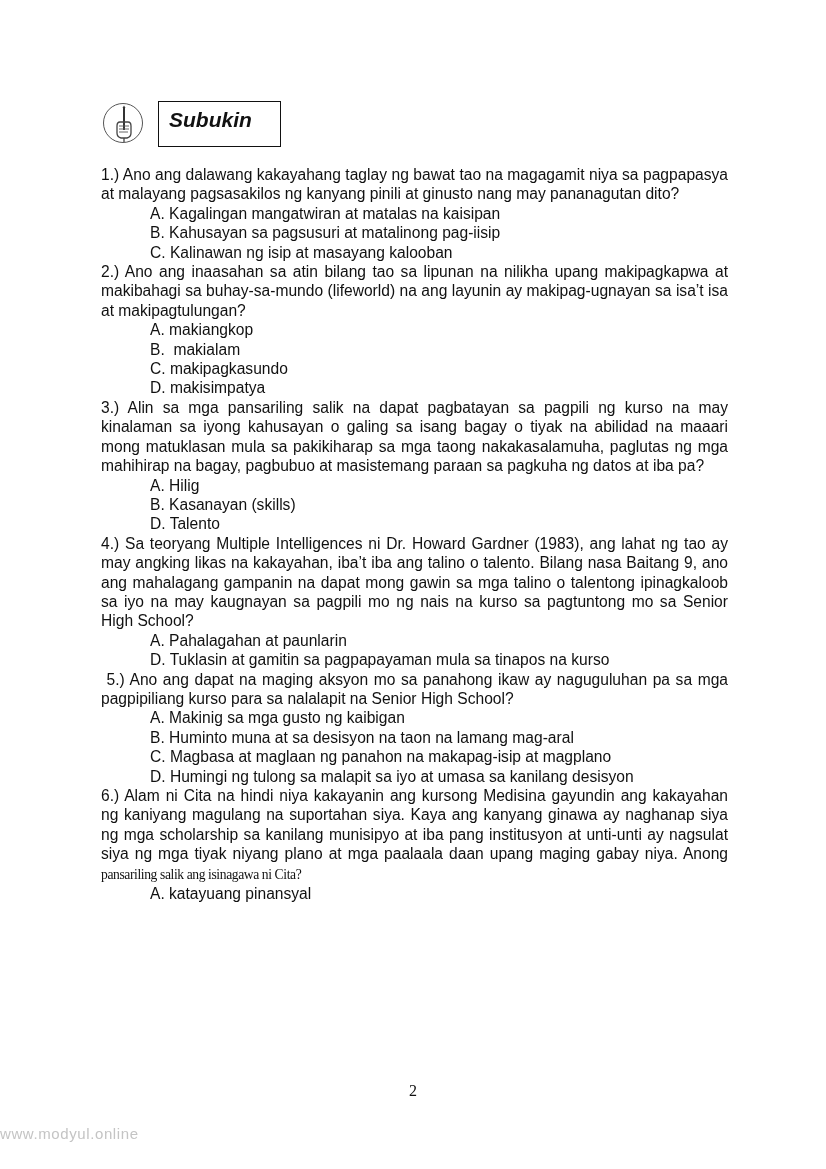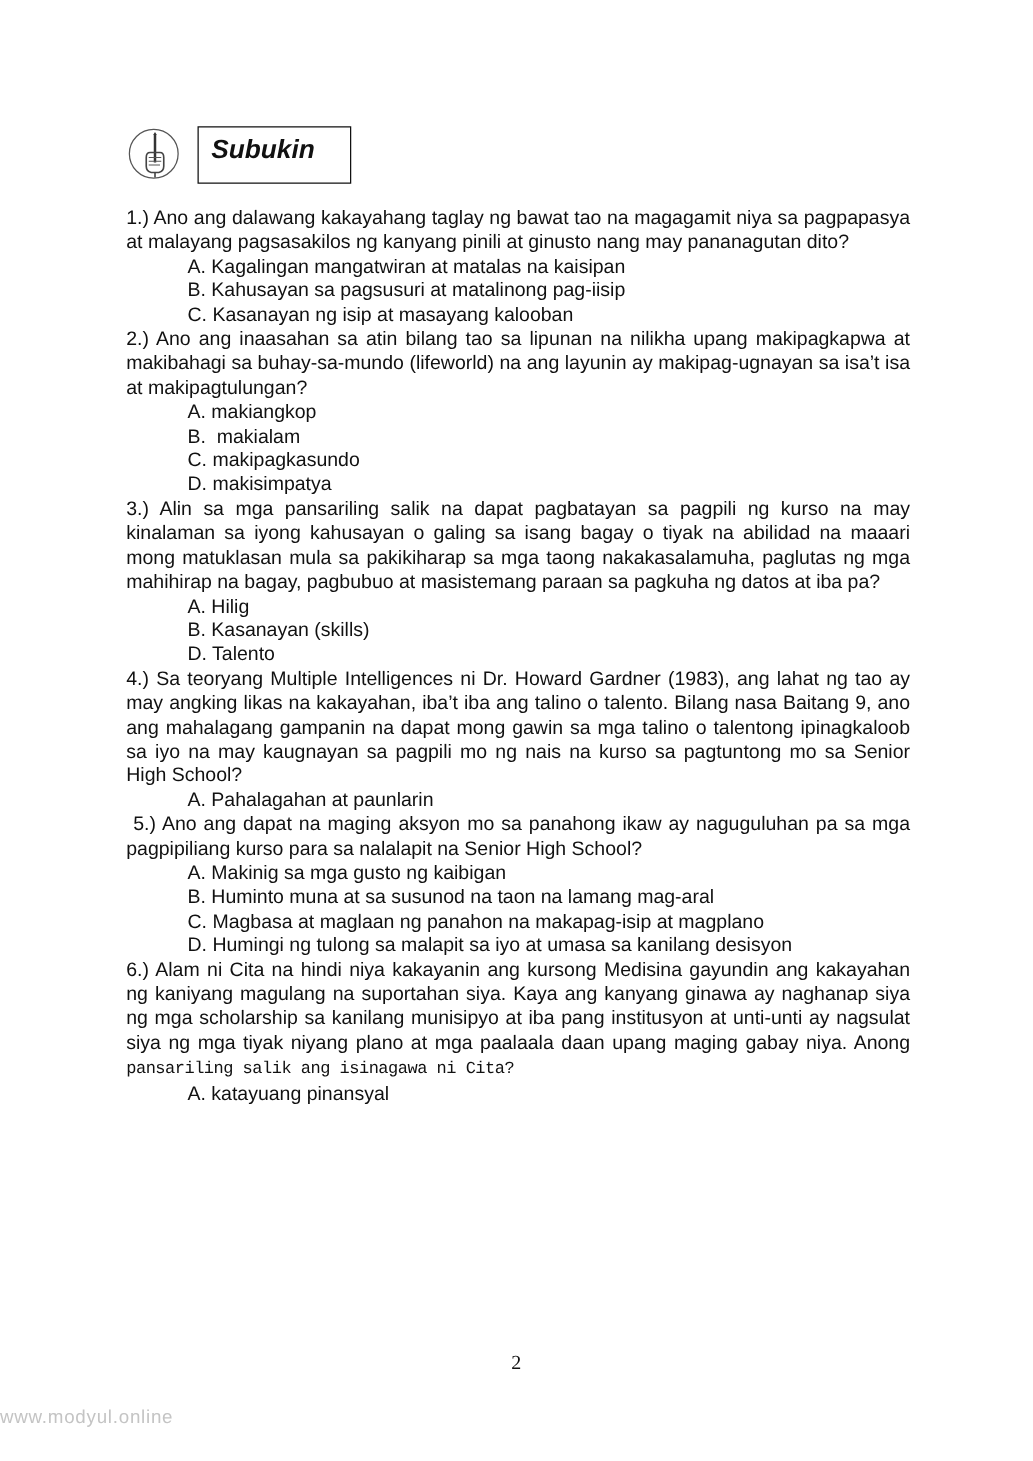--- a/index.html
+++ b/index.html
@@ -13,21 +13,21 @@
   .title-box { position: absolute; left: 55px; top: 0; width: 123px; height: 46px;
                border: 1.3px solid #111; box-sizing: border-box; }
   .title-text { position: absolute; left: 10px; top: 6px; font-size: 21px;
                 font-weight: bold; font-style: italic; }
   .content { position: absolute; left: 101px; top: 165px; width: 627px;
              font-size: 15.6px; line-height: 19.4px; }
   .instructions { margin: 0 0 19.4px 0; }
   .instructions .lbl { font-style: italic; }
   .q { text-align: justify; margin: 0; }
   .opt { margin: 0 0 0 49px; white-space: nowrap; }
-  .calibri { font-size: 13.6px; font-family: Liberation Mono, monospace; letter-spacing: -0.4px; }
+  .calibri { font-size: 13.6px; font-family: Liberation Serif, serif; letter-spacing: -0.4px; }
   .page-number { position: absolute; left: 0; width: 826px; top: 1082px; text-align: center;
                  font-family: "Liberation Serif", serif; font-size: 16px; }
   .watermark { position: absolute; left: 0; width: 826px; top: 1125px; text-align: left;
                font-size: 15px; color: #c4c4c4; letter-spacing: 0.6px; }
 </style>
 </head>
 <body>
 
 <div class="page">
 
@@ -45,47 +45,48 @@
       <span class="title-text">Subukin</span>
     </div>
   </div>
 
   <div class="content">
 
     <div>
       <p class="q">1.) Ano ang dalawang kakayahang taglay ng bawat tao na magagamit niya sa pagpapasya at malayang pagsasakilos ng kanyang pinili at ginusto nang may pananagutan dito?</p>
       <p class="opt">A. Kagalingan mangatwiran at matalas na kaisipan</p>
       <p class="opt">B. Kahusayan sa pagsusuri at matalinong pag-iisip</p>
-      <p class="opt">C. Kasanayan ng isip at masayang kalooban</p>
+      <p class="opt">C. Kalinawan ng isip at masayang kalooban</p>
     </div>
 
     <div>
       <p class="q">2.) Ano ang inaasahan sa atin bilang tao sa lipunan na nilikha upang makipagkapwa at makibahagi sa buhay-sa-mundo (lifeworld) na ang layunin ay makipag-ugnayan sa isa’t isa at makipagtulungan?</p>
       <p class="opt">A. makiangkop</p>
       <p class="opt" style="white-space:pre">B.  makialam</p>
       <p class="opt">C. makipagkasundo</p>
       <p class="opt">D. makisimpatya</p>
     </div>
 
     <div>
       <p class="q">3.) Alin sa mga pansariling salik na dapat pagbatayan sa pagpili ng kurso na may kinalaman sa iyong kahusayan o galing sa isang bagay o tiyak na abilidad na maaari mong matuklasan mula sa pakikiharap sa mga taong nakakasalamuha, paglutas ng mga mahihirap na bagay, pagbubuo at masistemang paraan sa pagkuha ng datos at iba pa?</p>
       <p class="opt">A. Hilig</p>
       <p class="opt">B. Kasanayan (skills)</p>
       <p class="opt">D. Talento</p>
     </div>
 
     <div>
       <p class="q">4.) Sa teoryang Multiple Intelligences ni Dr. Howard Gardner (1983), ang lahat ng tao ay may angking likas na kakayahan, iba’t iba ang talino o talento. Bilang nasa Baitang 9, ano ang mahalagang gampanin na dapat mong gawin sa mga talino o talentong ipinagkaloob sa iyo na may kaugnayan sa pagpili mo ng nais na kurso sa pagtuntong mo sa Senior High School?</p>
       <p class="opt">A. Pahalagahan at paunlarin</p>
+      <p class="opt">D. Tuklasin at gamitin sa pagpapayaman mula sa tinapos na kurso</p>
     </div>
 
     <div>
       <p class="q" style="white-space:pre-wrap"> 5.) Ano ang dapat na maging aksyon mo sa panahong ikaw ay naguguluhan pa sa mga pagpipiliang kurso para sa nalalapit na Senior High School?</p>
       <p class="opt">A. Makinig sa mga gusto ng kaibigan</p>
-      <p class="opt">B. Huminto muna at sa susunod na taon na lamang mag-aral</p>
+      <p class="opt">B. Huminto muna at sa desisyon na taon na lamang mag-aral</p>
       <p class="opt">C. Magbasa at maglaan ng panahon na makapag-isip at magplano</p>
       <p class="opt">D. Humingi ng tulong sa malapit sa iyo at umasa sa kanilang desisyon</p>
     </div>
 
     <div>
       <p class="q"><span>6.) Alam ni Cita na hindi niya kakayanin ang kursong Medisina gayundin ang kakayahan ng kaniyang magulang na suportahan siya. Kaya ang kanyang ginawa ay naghanap siya ng mga scholarship sa kanilang munisipyo at iba pang institusyon at unti-unti ay nagsulat siya ng mga tiyak niyang plano at mga paalaala daan upang maging gabay niya. Anong </span><span class="calibri">pansariling salik ang isinagawa ni Cita?</span></p>
       <p class="opt">A. katayuang pinansyal</p>
     </div>
   </div>
 

